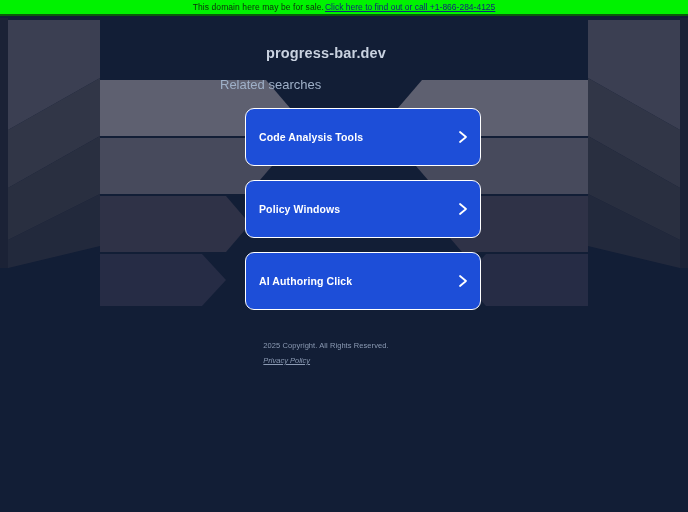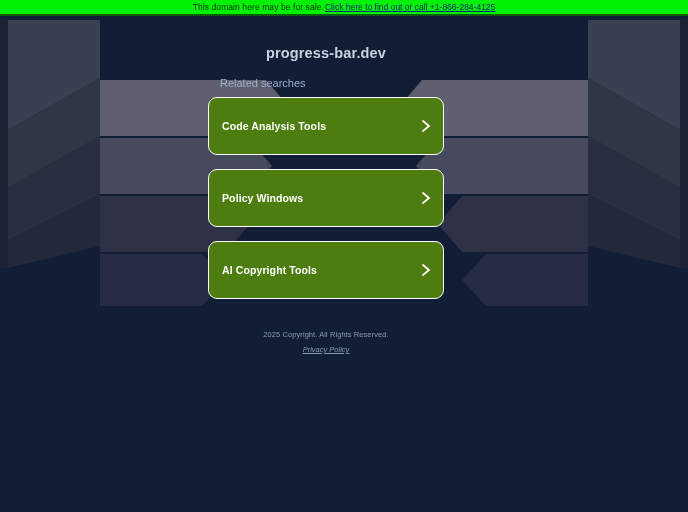--- a/index.html
+++ b/index.html
@@ -78,37 +78,38 @@
     color: #c9d2e0;
     letter-spacing: 0.01em;
   }
 
   .searches-wrap {
     margin-top: 16px;
     width: 236px;
   }
 
   .related-label {
-    font-size: 11px;
+    font-size: 13px;
     color: #9fb0c8;
-    margin-bottom: 8px;
+    margin-bottom: 16px;
     padding-left: 12px;
   }
 
   .card {
     position: relative;
     width: 236px;
     height: 58px;
-    background: #4d7c0f;
+    background: #1d4ed8;
     border: 1.6px solid #ffffff;
     border-radius: 9px;
     display: flex;
     align-items: center;
     margin-bottom: 14px;
     cursor: pointer;
+    margin-left: 37px;
   }
   .card-label {
     margin-left: 13px;
     font-size: 10.5px;
     font-weight: 700;
     color: #ffffff;
     letter-spacing: 0.01em;
   }
   .card-arrow {
     position: absolute;
@@ -119,21 +120,20 @@
     height: 14px;
     display: block;
   }
   .card-arrow svg { display: block; }
 
   
   .footer {
     margin-top: 17px;
     display: flex;
     flex-direction: column;
-    align-items: center;
   }
   .copyright {
     font-size: 7.5px;
     color: #8b9ab3;
     letter-spacing: 0.01em;
   }
   .privacy-link {
     margin-top: 6px;
     font-size: 7.5px;
     color: #8b9ab3;
@@ -203,21 +203,21 @@
       <div class="card">
         <span class="card-label">Policy Windows</span>
         <span class="card-arrow">
           <svg width="10" height="14" viewBox="0 0 10 14" xmlns="http://www.w3.org/2000/svg">
             <polyline points="2,2 8,7 2,12" fill="none" stroke="#ffffff" stroke-width="1.8" stroke-linecap="round" stroke-linejoin="round"></polyline>
           </svg>
         </span>
       </div>
 
       <div class="card">
-        <span class="card-label">AI Copyright Tools</span>
+        <span class="card-label">AI Authoring Click</span>
         <span class="card-arrow">
           <svg width="10" height="14" viewBox="0 0 10 14" xmlns="http://www.w3.org/2000/svg">
             <polyline points="2,2 8,7 2,12" fill="none" stroke="#ffffff" stroke-width="1.8" stroke-linecap="round" stroke-linejoin="round"></polyline>
           </svg>
         </span>
       </div>
 
     </div>
 
     <div class="footer">

